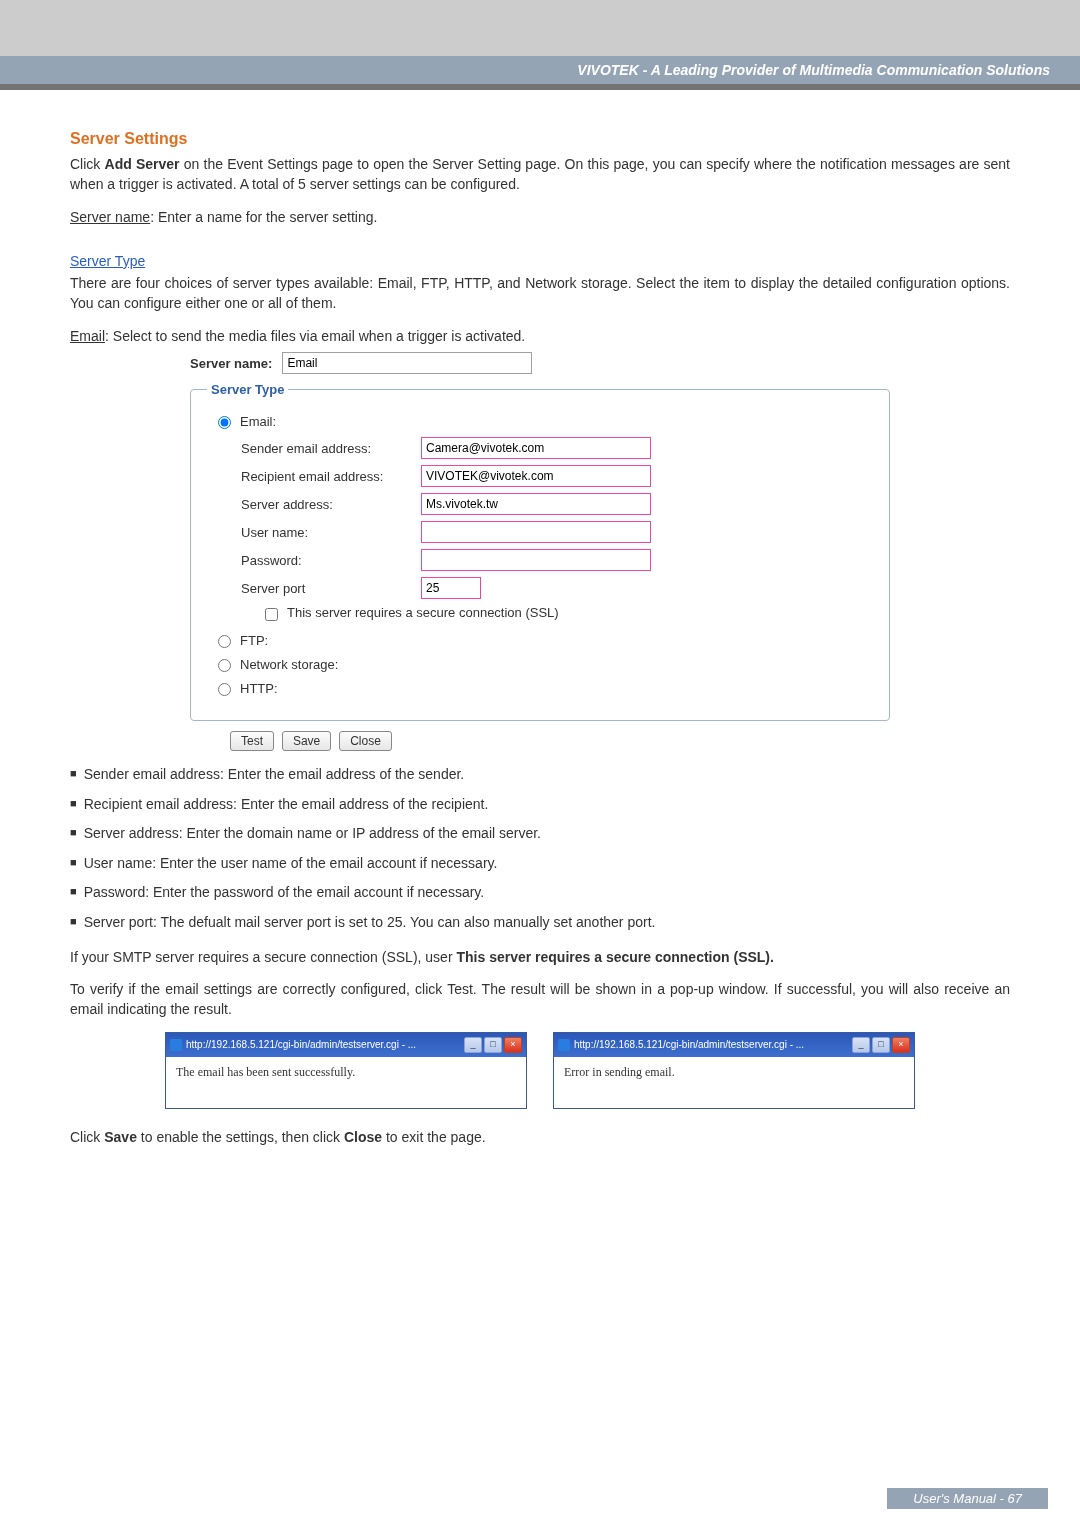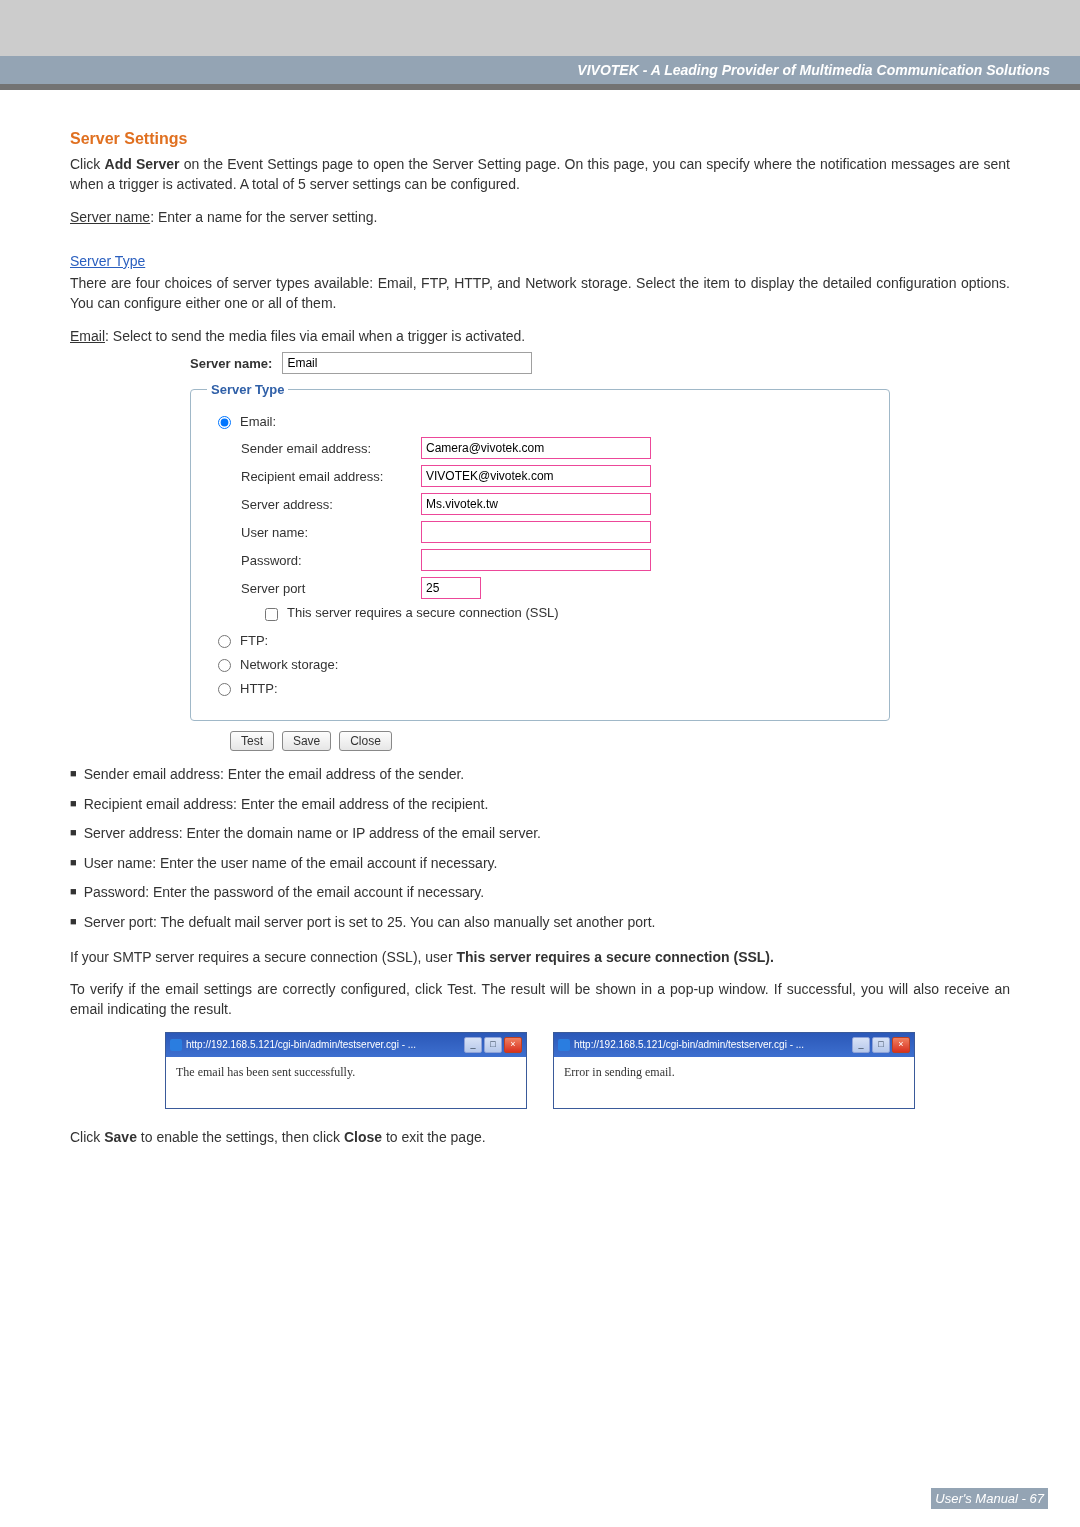--- a/index.html
+++ b/index.html
@@ -212,21 +212,21 @@
       color: #333;
     }
     .footer {
       position: absolute;
       bottom: 18px;
       right: 32px;
       background: #94a4b4;
       color: #fff;
       font-style: italic;
       font-size: 13px;
-      padding: 3px 4px;
+      padding: 3px 26px;
     }
   </style>
 </head>
 <body>
 
 <div class="page">
   <div class="top-gray"></div>
   <div class="header-bar">
     <span>VIVOTEK - A Leading Provider of Multimedia Communication Solutions</span>
   </div>

